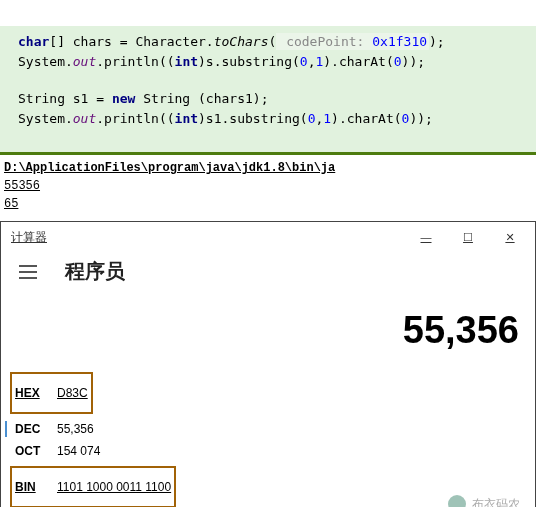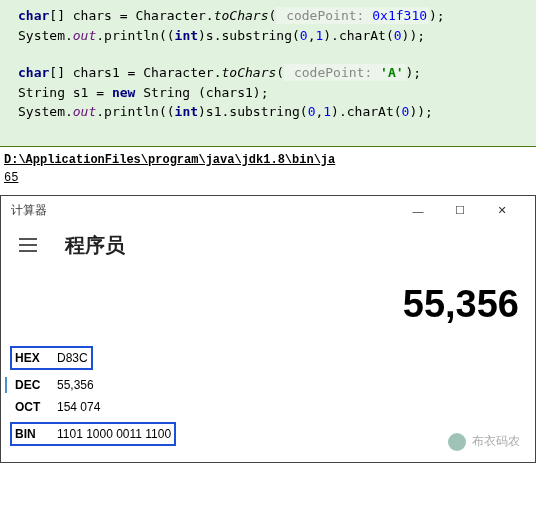--- a/index.html
+++ b/index.html
@@ -1,67 +1,67 @@
 <!DOCTYPE html>
 <html><head>
 <meta charset="utf-8">
 <style>
   * { margin: 0; padding: 0; box-sizing: border-box; }
   body { font-family: Consolas, Monaco, monospace; font-size: 13px; width: 536px; background: #fff; }
   
-  .code-block { background: #e1f2de; padding: 6px 4px; border-bottom: 1px solid #4d7c0f; }
+  .code-block { background: #e1f2de; padding: 6px 4px; border-bottom: 3px solid #4d7c0f; margin-top: 26px; }
   .code-line { white-space: pre; line-height: 1.5; padding: 0 14px; }
   .code-spacer { height: 18px; }
   .kw { color: #000080; font-weight: bold; }
   .func-italic { font-style: italic; }
   .hint { color: #888; font-style: normal; }
   .hint-bg { background: #ebf5e9; padding: 1px 2px; }
   .num { color: #0000ff; }
   .str { color: #008000; font-weight: bold; }
   .out { color: #660e7a; font-style: italic; }
   
   .console-block { background: #fff; padding: 4px 0 8px 4px; font-family: 'Courier New', monospace; font-size: 12px; }
   .console-path { font-weight: bold; text-decoration: underline; color: #000; }
   .console-line { line-height: 1.5; color: #000; text-decoration: underline; }
   
   .calc { border: 1px solid #444; background: #fff; font-family: "Microsoft YaHei", sans-serif; }
-  .calc-titlebar { display: flex; align-items: center; height: 30px; padding: 0 12px 0 10px; font-size: 12px; color: #333; }
+  .calc-titlebar { display: flex; align-items: center; height: 30px; padding: 0 4px 0 10px; font-size: 12px; color: #333; text-decoration: underline; }
   .calc-title { flex: 1; }
   .win-btn { width: 42px; height: 30px; display: flex; align-items: center; justify-content: center; font-family: sans-serif; font-size: 11px; }
   .calc-header { display: flex; align-items: center; padding: 6px 10px 16px 18px; gap: 28px; }
   .hamburger { width: 18px; display: flex; flex-direction: column; gap: 4px; }
   .hamburger span { height: 2px; background: #555; display: block; }
   .calc-mode { font-size: 20px; font-weight: 600; color: #222; }
   .calc-display { text-align: right; font-size: 38px; font-weight: 600; padding: 8px 16px 16px 10px; color: #000; }
   .bases { padding: 0 14px 12px 14px; font-size: 12px; }
   .base-row { display: flex; align-items: center; padding: 4px 0; gap: 12px; }
   .base-label { width: 30px; font-weight: bold; color: #000; }
   .base-val { color: #000; font-family: "Segoe UI", sans-serif; }
-  .red-box { border: 2px solid #1d4ed8; padding: 3px 3px; margin-left: -5px; }
+  .red-box { border: 2px solid #a16207; padding: 12px 3px; margin-left: -5px; text-decoration: underline; }
   .blue-accent { position: absolute; width: 2px; height: 16px; background: #4a8fd1; margin-left: -10px; }
   
   .watermark { position: absolute; right: 16px; bottom: 12px; font-size: 12px; color: #888; display: flex; align-items: center; gap: 6px; opacity: 0.7; font-family: "Microsoft YaHei", sans-serif; }
   .watermark-icon { width: 18px; height: 18px; border-radius: 50%; background: #7a9; display: inline-block; }
   .calc-wrap { position: relative; }
 </style>
 </head>
 <body>
 
 <div class="code-block">
   <div class="code-line"><span class="kw">char</span><span>[] chars = Character.</span><span class="func-italic">toChars</span>(<span class="hint-bg"> <span class="hint">codePoint:</span> <span class="num">0x1f310</span></span><span>);</span></div>
   <div class="code-line"><span>System.</span><span class="out">out</span><span>.println((</span><span class="kw">int</span><span>)s.substring(</span><span class="num">0</span><span>,</span><span class="num">1</span><span>).charAt(</span><span class="num">0</span><span>));</span></div>
   <div class="code-spacer"></div>
-  <div class="code-line"><span class="kw">char</span><span>[] chars1 = Character.</span><span class="func-italic">toChars</span>(<span class="hint-bg"> <span class="hint">codePoint:</span> <span class="str">'A'</span></span><span>);</span></div>
   <div class="code-line"><span>String s1 = </span><span class="kw">new</span><span> String (chars1);</span></div>
   <div class="code-line"><span>System.</span><span class="out">out</span><span>.println((</span><span class="kw">int</span><span>)s1.substring(</span><span class="num">0</span><span>,</span><span class="num">1</span><span>).charAt(</span><span class="num">0</span><span>));</span></div>
   <div class="code-spacer"></div>
 </div>
 
 <div class="console-block">
   <div class="console-line console-path">D:\ApplicationFiles\program\java\jdk1.8\bin\ja</div>
+  <div class="console-line">55356</div>
   <div class="console-line">65</div>
 </div>
 
 <div class="calc-wrap">
 <div class="calc">
   <div class="calc-titlebar">
     <span class="calc-title">计算器</span>
     <span class="win-btn">—</span>
     <span class="win-btn">☐</span>
     <span class="win-btn">✕</span>

